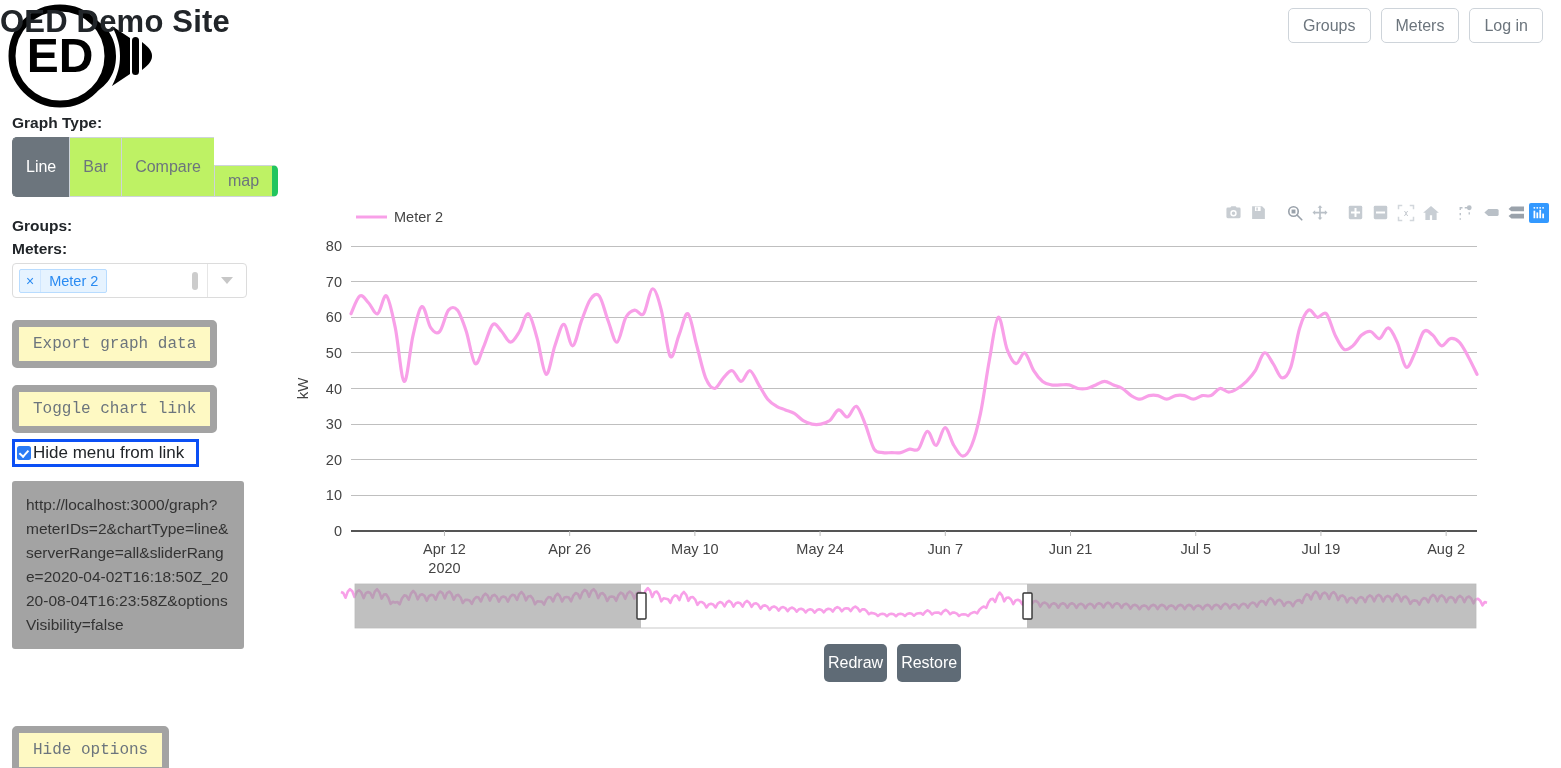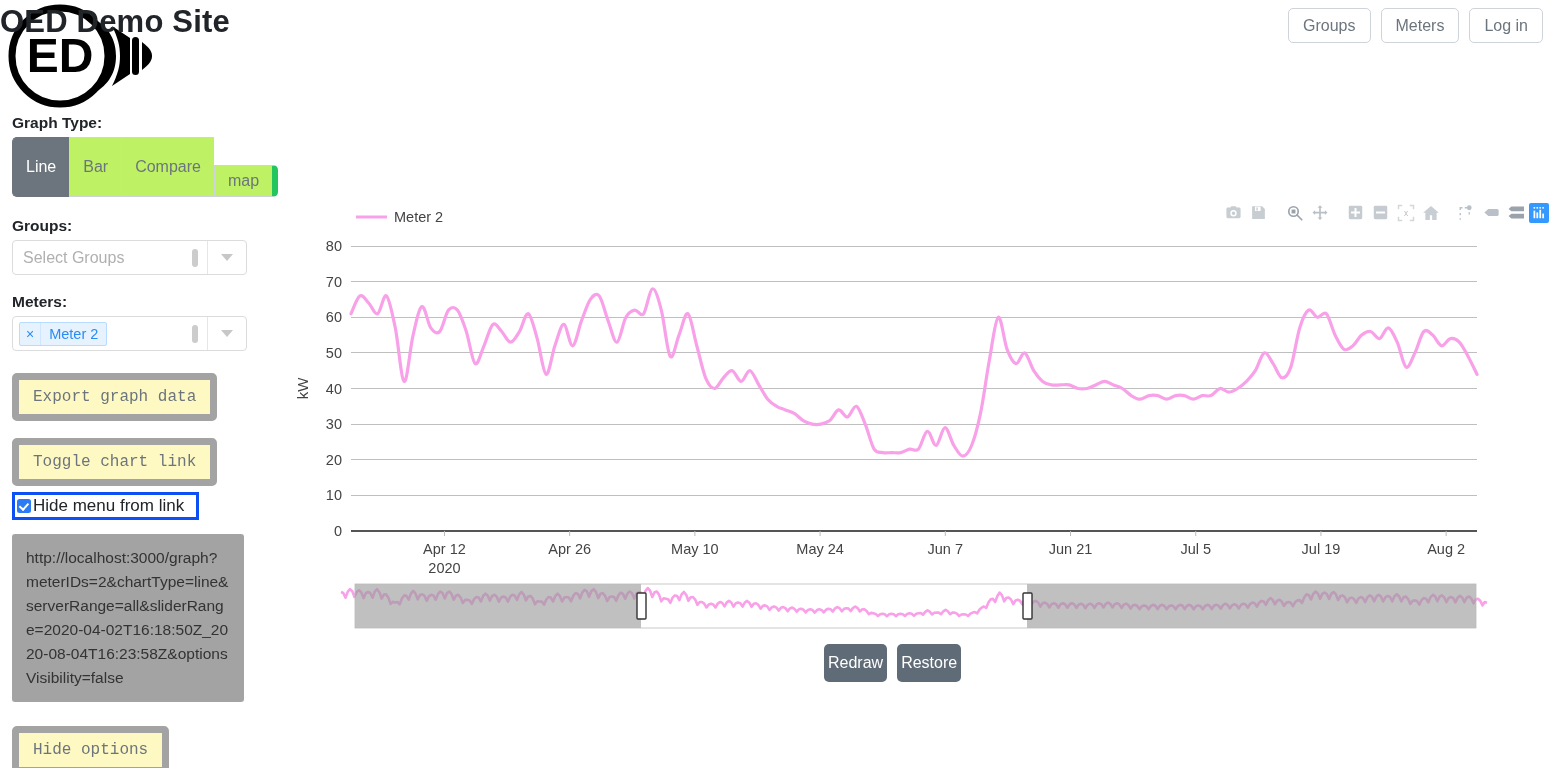--- a/index.html
+++ b/index.html
@@ -149,28 +149,20 @@
 
     <div class="lbl">Graph Type:</div>
     <div class="btn-group">
       <button class="gt-btn active">Line</button>
       <button class="gt-btn">Bar</button>
       <button class="gt-btn">Compare</button>
       <button class="gt-btn">map</button>
     </div>
 
     <div class="lbl">Groups:</div>
-    <div class="select-box">
-      <div class="select-ph">Select Groups</div>
-      <div class="sep-pill"></div>
-      <div class="sel-div"></div>
-      <div class="caret">
-          <i></i>
-        </div>
-    </div>
 
     <div class="lbl">Meters:</div>
     <div class="select-box">
       <div class="select-val">
         <span class="chip">
           <span class="chip-x">×</span>
           <span class="chip-lbl">Meter 2</span>
         </span>
       </div>
       <div class="sep-pill"></div>

